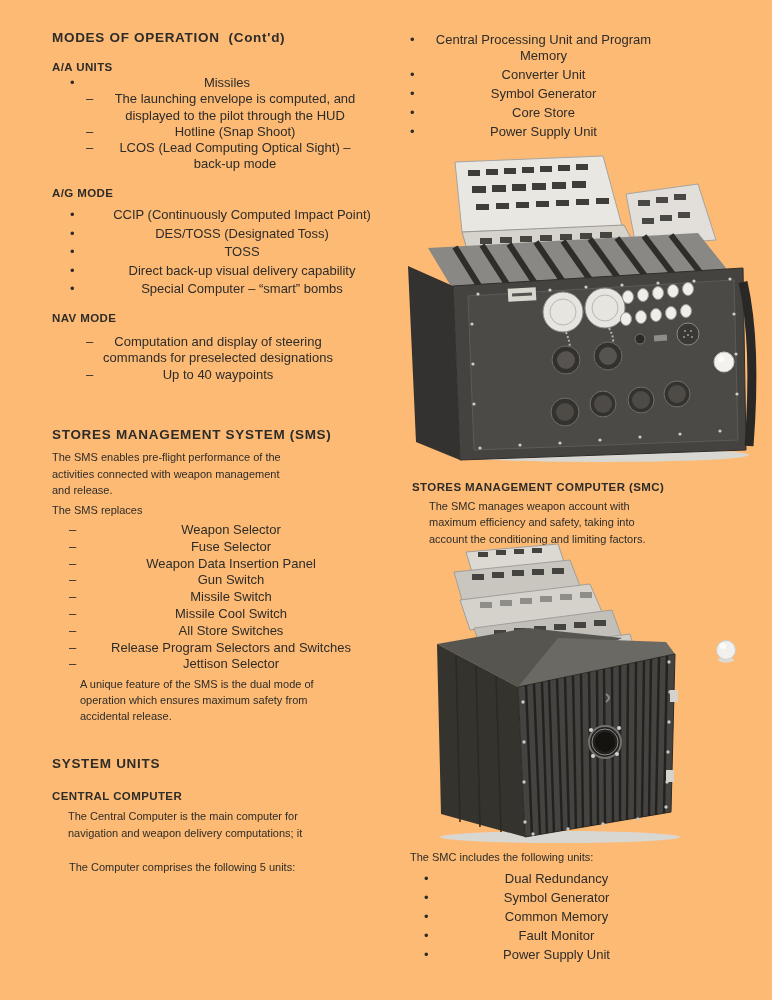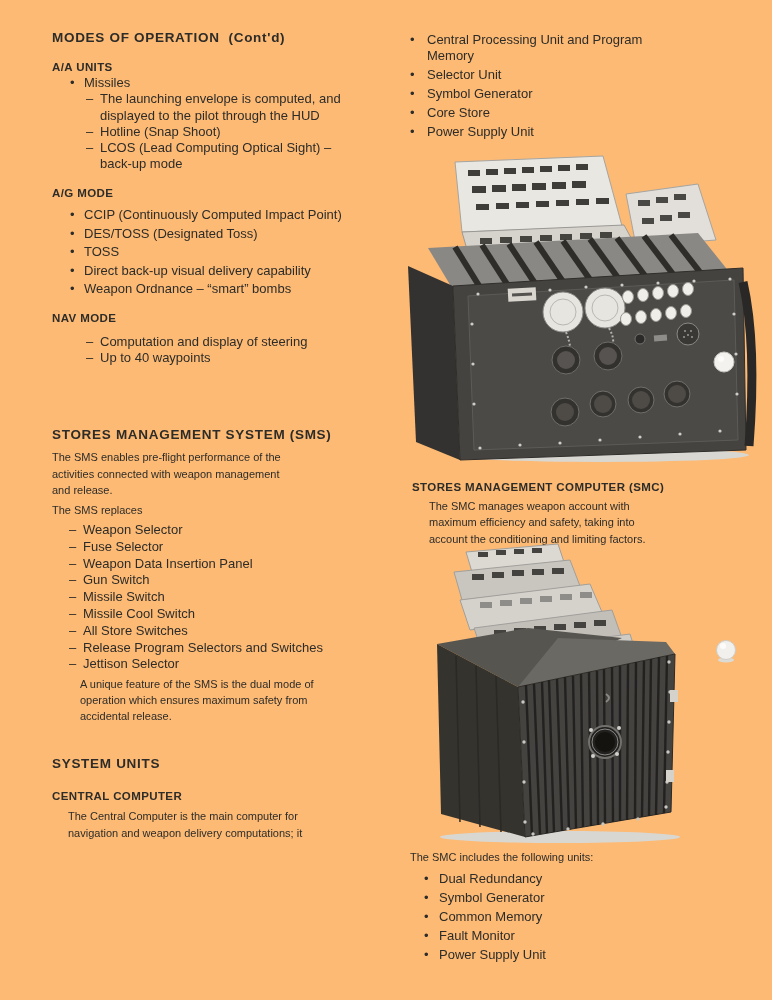--- a/index.html
+++ b/index.html
@@ -5,21 +5,21 @@
   html,body{margin:0;padding:0;background:#e8e7e4;}
   .page{position:relative;width:772px;height:1000px;background:#fdba74;
         font-family:Liberation Sans, sans-serif;color:#2d2c29;overflow:hidden;}
   .h1{position:absolute;font-size:13.5px;font-weight:bold;letter-spacing:.7px;white-space:pre-wrap;}
   .h2{position:absolute;font-size:11.5px;font-weight:bold;letter-spacing:.4px;white-space:pre-wrap;}
   .p{position:absolute;font-size:11px;}
   .ln{display:block;}
   .lst{position:absolute;font-size:13px;}
   .li{display:flex;align-items:flex-start;}
   .mk{flex:none;width:14px;}
-  .tx{flex:1;}
+  .tx{flex:1;text-align:center;}
   .sub{padding-left:16px;}
   
   .aa-list{line-height:16.3px;width:300px;}
   .ag-list{line-height:18.6px;width:330px;}
   .nav-list{line-height:16.3px;width:250px;}
   .sms-list{line-height:16.8px;width:310px;}
   .rc-list{line-height:16px;width:250px;}
   .rc-list .li + .li{margin-top:3px;}
   .rc-list .mk{width:17px;}
   .smcu-list{line-height:15px;width:250px;}
@@ -77,30 +77,31 @@
     <div class="li">
         <span class="mk">•</span>
         <span class="tx">TOSS</span>
       </div>
     <div class="li">
         <span class="mk">•</span>
         <span class="tx">Direct back-up visual delivery capability</span>
       </div>
     <div class="li">
         <span class="mk">•</span>
-        <span class="tx">Weapon Ordnance – “smart” bombs</span>
+        <span class="tx">Special Computer – “smart” bombs</span>
       </div>
   </div>
 
   <div class="h2" style="left:52px;top:312px">NAV MODE</div>
   <div class="lst nav-list" style="left:86px;top:334px">
     <div class="li">
       <span class="mk">–</span>
       <span class="tx">
           <span class="ln">Computation and display of steering</span>
+          <span class="ln">commands for preselected designations</span>
         </span>
     </div>
     <div class="li">
       <span class="mk">–</span>
       <span class="tx">Up to 40 waypoints</span>
     </div>
   </div>
 
   <div class="h1" style="left:52px;top:427px">STORES MANAGEMENT SYSTEM (SMS)</div>
   <div class="p p1" style="left:52px;top:449px">
@@ -152,32 +153,33 @@
       <span class="ln">operation which ensures maximum safety from</span>
       <span class="ln">accidental release.</span>
   </div>
 
   <div class="h1" style="left:52px;top:756px">SYSTEM UNITS</div>
   <div class="h2" style="left:52px;top:790px">CENTRAL COMPUTER</div>
   <div class="p ccp" style="left:68px;top:808px">
     <span class="ln">The Central Computer is the main computer for</span>
       <span class="ln">navigation and weapon delivery computations; it</span>
   </div>
+  <div class="p" style="left:69px;top:861px">The Computer comprises the following 5 units:</div>
 
   <div class="lst rc-list" style="left:410px;top:32px">
     <div class="li">
       <span class="mk">•</span>
       <span class="tx">
           <span class="ln">Central Processing Unit and Program</span>
           <span class="ln">Memory</span>
         </span>
     </div>
     <div class="li">
         <span class="mk">•</span>
-        <span class="tx">Selector Unit</span>
+        <span class="tx">Converter Unit</span>
       </div>
     <div class="li">
         <span class="mk">•</span>
         <span class="tx">Symbol Generator</span>
       </div>
     <div class="li">
         <span class="mk">•</span>
         <span class="tx">Core Store</span>
       </div>
     <div class="li">

